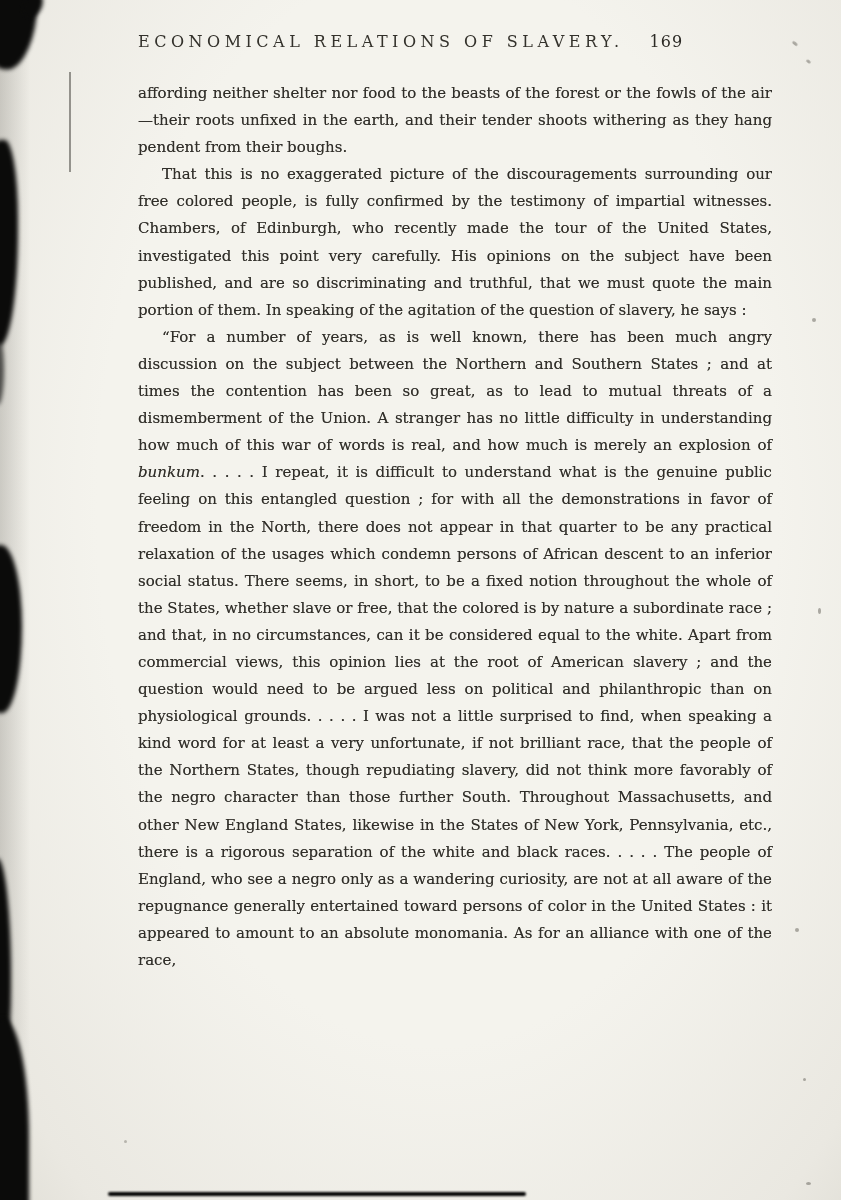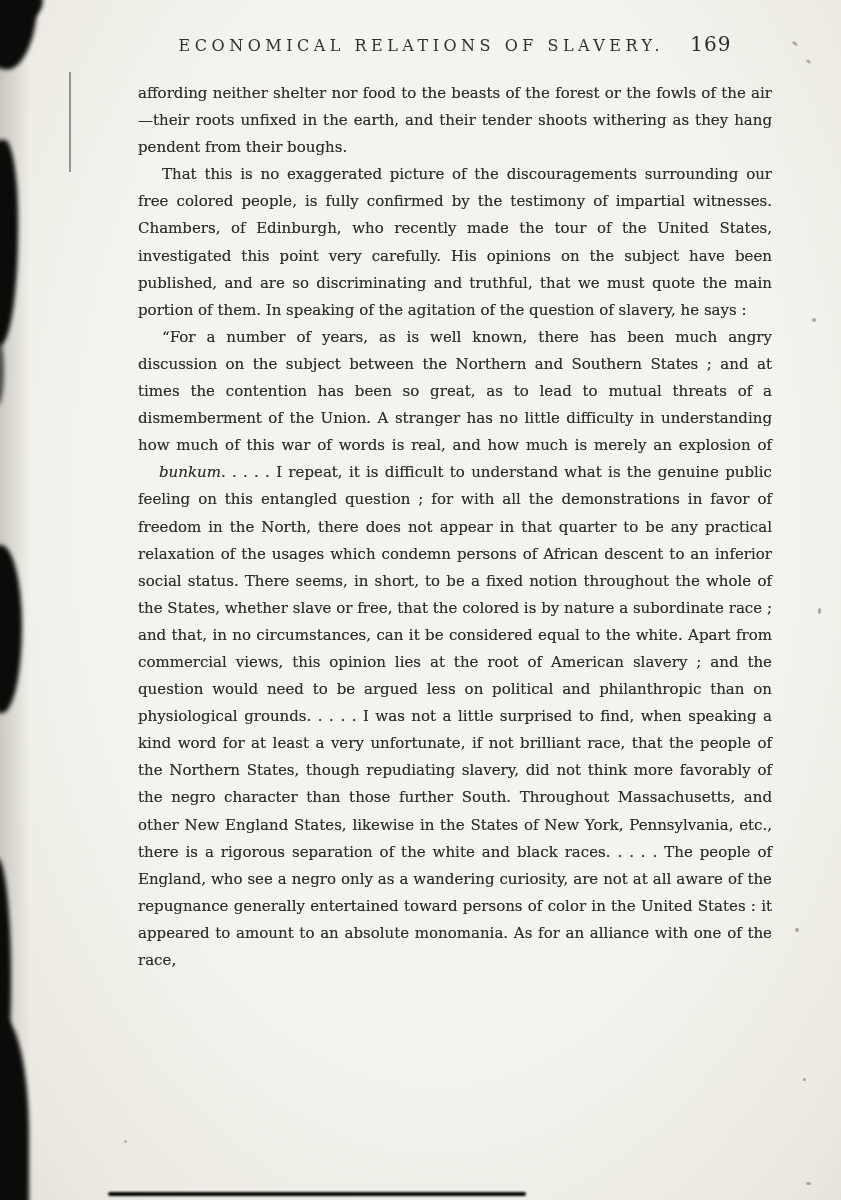--- a/index.html
+++ b/index.html
@@ -11,47 +11,47 @@
   .page {
     position: relative;
     width: 841px; height: 1200px;
     overflow: hidden;
     background: radial-gradient(ellipse at 52% 42%, #f4f3ed 55%, #eae8e1 90%, #e1dfd7 100%);
     color: #2e2c27;
   }
   
   .header {
     position: absolute; top: 32px; left: 138px; width: 634px;
-    display: flex; align-items: baseline; justify-content: center;
+    display: flex; align-items: baseline; 
   }
   .running-title {
     font-size: 16px;
     letter-spacing: 4.5px;
     word-spacing: 0px;
     white-space: nowrap;
     color: #33312b;
   }
   .page-number {
-    font-size: 20px;
+    font-size: 16px;
     margin-left: 26px;
     letter-spacing: 1px;
     color: #2c2a25;
   }
   
   .body-text {
     position: absolute; top: 80px; left: 138px; width: 634px;
     text-align: justify;
     font-size: 15px;
     line-height: 27.1px;
     color: #302e29;
     text-shadow: 0 0 0.45px rgba(40,38,33,0.55);
   }
   .body-text p { margin: 0; }
   .body-text p.indent { text-indent: 24px; }
-  .italic { font-style: italic; margin-left: 21px; }
+  .italic { font-style: italic; }
   
   .gutter-shade {
     position: absolute; left: 0; top: 0; width: 30px; height: 100%;
     background: linear-gradient(to right, rgba(58,55,48,0.20), rgba(58,55,48,0));
     pointer-events: none;
   }
   .smudge { position: absolute; background: #0b0b0a; filter: blur(2px); }
   .sm-corner   { left: -10px; top: -32px; width: 46px; height: 102px; border-radius: 0 55% 60% 45%; transform: rotate(7deg); }
   .sm-corner2  { left: 24px;  top: -8px;  width: 18px; height: 26px;  border-radius: 50% 60% 50% 50%; transform: rotate(32deg); }
   .sm-upper    { left: -15px; top: 140px; width: 33px; height: 205px; border-radius: 50% 45% 60% 50% / 30% 42% 62% 50%; }

